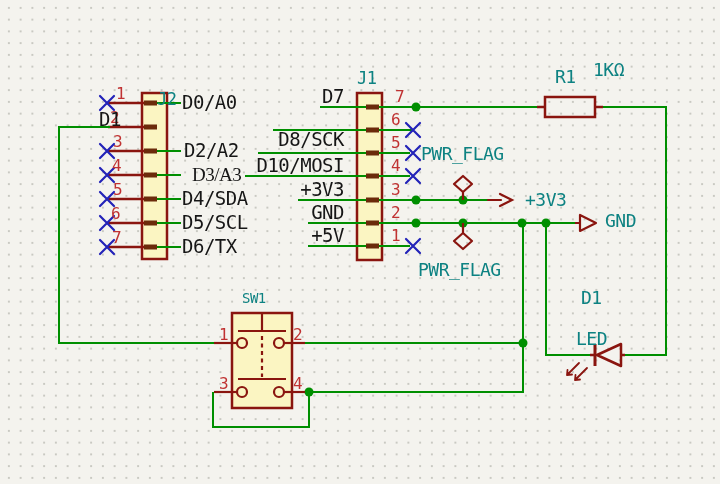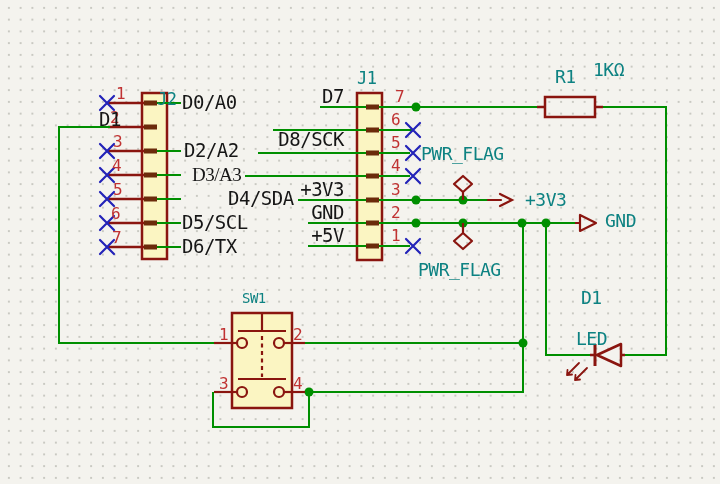--- a/index.html
+++ b/index.html
@@ -175,26 +175,27 @@
   <span class="txt pinnum" style="left:113px;top:134px;">3</span>
   <span class="txt pinnum" style="left:112px;top:158px;">4</span>
   <span class="txt pinnum" style="left:113px;top:182px;">5</span>
   <span class="txt pinnum" style="left:111px;top:206px;">6</span>
   <span class="txt pinnum" style="left:112px;top:230px;">7</span>
 
   <span class="txt black" style="left:182px;top:93px;">D0/A0</span>
   <span class="txt black" style="left:99px;top:110px;">D1</span>
   <span class="txt black" style="left:184px;top:141px;">D2/A2</span>
   <span class="txt black" style="left:192px;top:165px;font-family:Liberation Serif, serif;">D3/A3</span>
-  <span class="txt black" style="left:182px;top:189px;margin-left:46px;">D4/SDA</span>
+  <span class="txt black" style="left:182px;top:189px;">D4/SDA</span>
   <span class="txt black" style="left:182px;top:213px;">D5/SCL</span>
   <span class="txt black" style="left:182px;top:237px;">D6/TX</span>
 
   <span class="txt black ralign" style="right:376px;top:87px;">D7</span>
   <span class="txt black ralign" style="right:376px;top:110px;margin-top:20px;">D8/SCK</span>
+  <span class="txt black ralign" style="right:376px;top:156px;">D10/MOSI</span>
   <span class="txt black ralign" style="right:376px;top:180px;">+3V3</span>
   <span class="txt black ralign" style="right:376px;top:203px;">GND</span>
   <span class="txt black ralign" style="right:376px;top:226px;">+5V</span>
 
   <span class="txt pinnum" style="left:395px;top:89px;">7</span>
   <span class="txt pinnum" style="left:391px;top:112px;">6</span>
   <span class="txt pinnum" style="left:391px;top:135px;">5</span>
   <span class="txt pinnum" style="left:391px;top:158px;">4</span>
   <span class="txt pinnum" style="left:391px;top:182px;">3</span>
   <span class="txt pinnum" style="left:391px;top:205px;">2</span>

